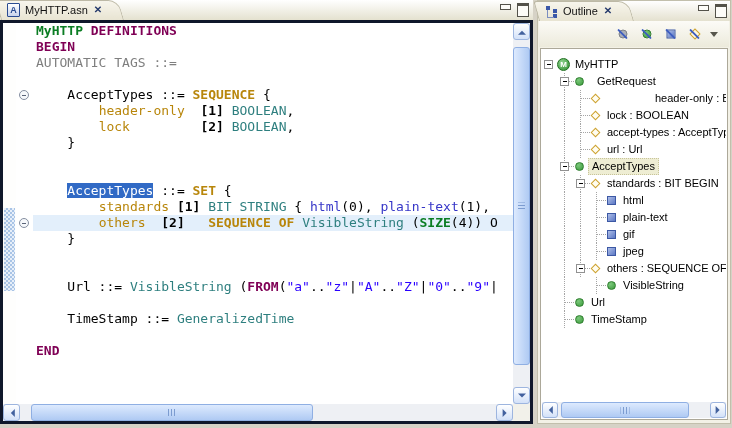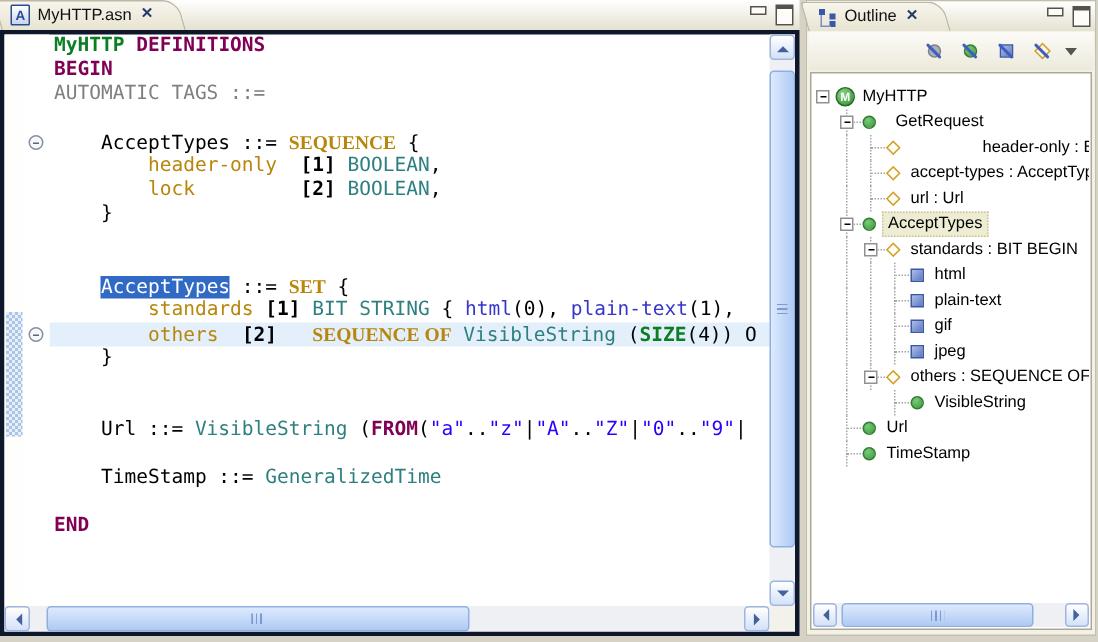--- a/index.html
+++ b/index.html
@@ -47,21 +47,21 @@
 
   .codearea { position:absolute; left:30px; right:17px; top:0; bottom:17px; overflow:hidden; }
   .linehl { position:absolute; left:0; right:0; height:16px; background:#E3EFFB; }
   #codelines { position:absolute; left:0; top:0; }
   .cline { height:16px; white-space:pre; font:13px "DejaVu Sans Mono",monospace; padding-left:3px; position:relative; }
   .c-pl      { color:#000000; }
   .c-modname { color:#0B7D23; font-weight:bold; }
   .c-kw      { color:#7F0055; font-weight:bold; }
   .c-gray    { color:#7F7F7F; }
   .c-fld     { color:#B8860B; }
-  .c-kw2     { color:#B8860B; font-weight:bold;font-family:Liberation Serif, serif; }
+  .c-kw2     { color:#B8860B; font-weight:bold; }
   .c-type    { color:#2E7F7F; }
   .c-tag     { color:#000000; font-weight:bold; }
   .c-blue    { color:#3636C8; }
   .c-str     { color:#2A00FF; }
   .c-grn     { color:#0B7D23; font-weight:bold; }
   .c-selword { background:#316AC5; color:#FFFFFF; }
 
   
   .vscroll { position:absolute; right:0; top:0; bottom:17px; width:17px; background:#EEF0F4; }
   .hscroll { position:absolute; left:0; right:17px; bottom:0; height:17px; background:#EEF0F4; }
@@ -258,20 +258,29 @@
           </span>
           <span class="tnlabel" style="left: 62px; margin-left: 48px;">header-only : BOOLEAN</span>
         </div>
         <div class="trow">
           <i class="guide" style="left: 22px;"></i>
           <i class="guide" style="left: 38px;"></i>
           <i class="stub" style="left: 38px;"></i>
           <span class="tico" style="left: 47px;">
             <span class="ic-field"></span>
           </span>
+          <span class="tnlabel" style="left: 62px;">lock : BOOLEAN</span>
+        </div>
+        <div class="trow">
+          <i class="guide" style="left: 22px;"></i>
+          <i class="guide" style="left: 38px;"></i>
+          <i class="stub" style="left: 38px;"></i>
+          <span class="tico" style="left: 47px;">
+            <span class="ic-field"></span>
+          </span>
           <span class="tnlabel" style="left: 62px;">accept-types : AcceptTypes</span>
         </div>
         <div class="trow">
           <i class="guide" style="left: 22px;"></i>
           <i class="guide" style="left: 38px;"></i>
           <i class="stub" style="left: 38px;"></i>
           <span class="tico" style="left: 47px;">
             <span class="ic-field"></span>
           </span>
           <span class="tnlabel" style="left: 62px;">url : Url</span>

